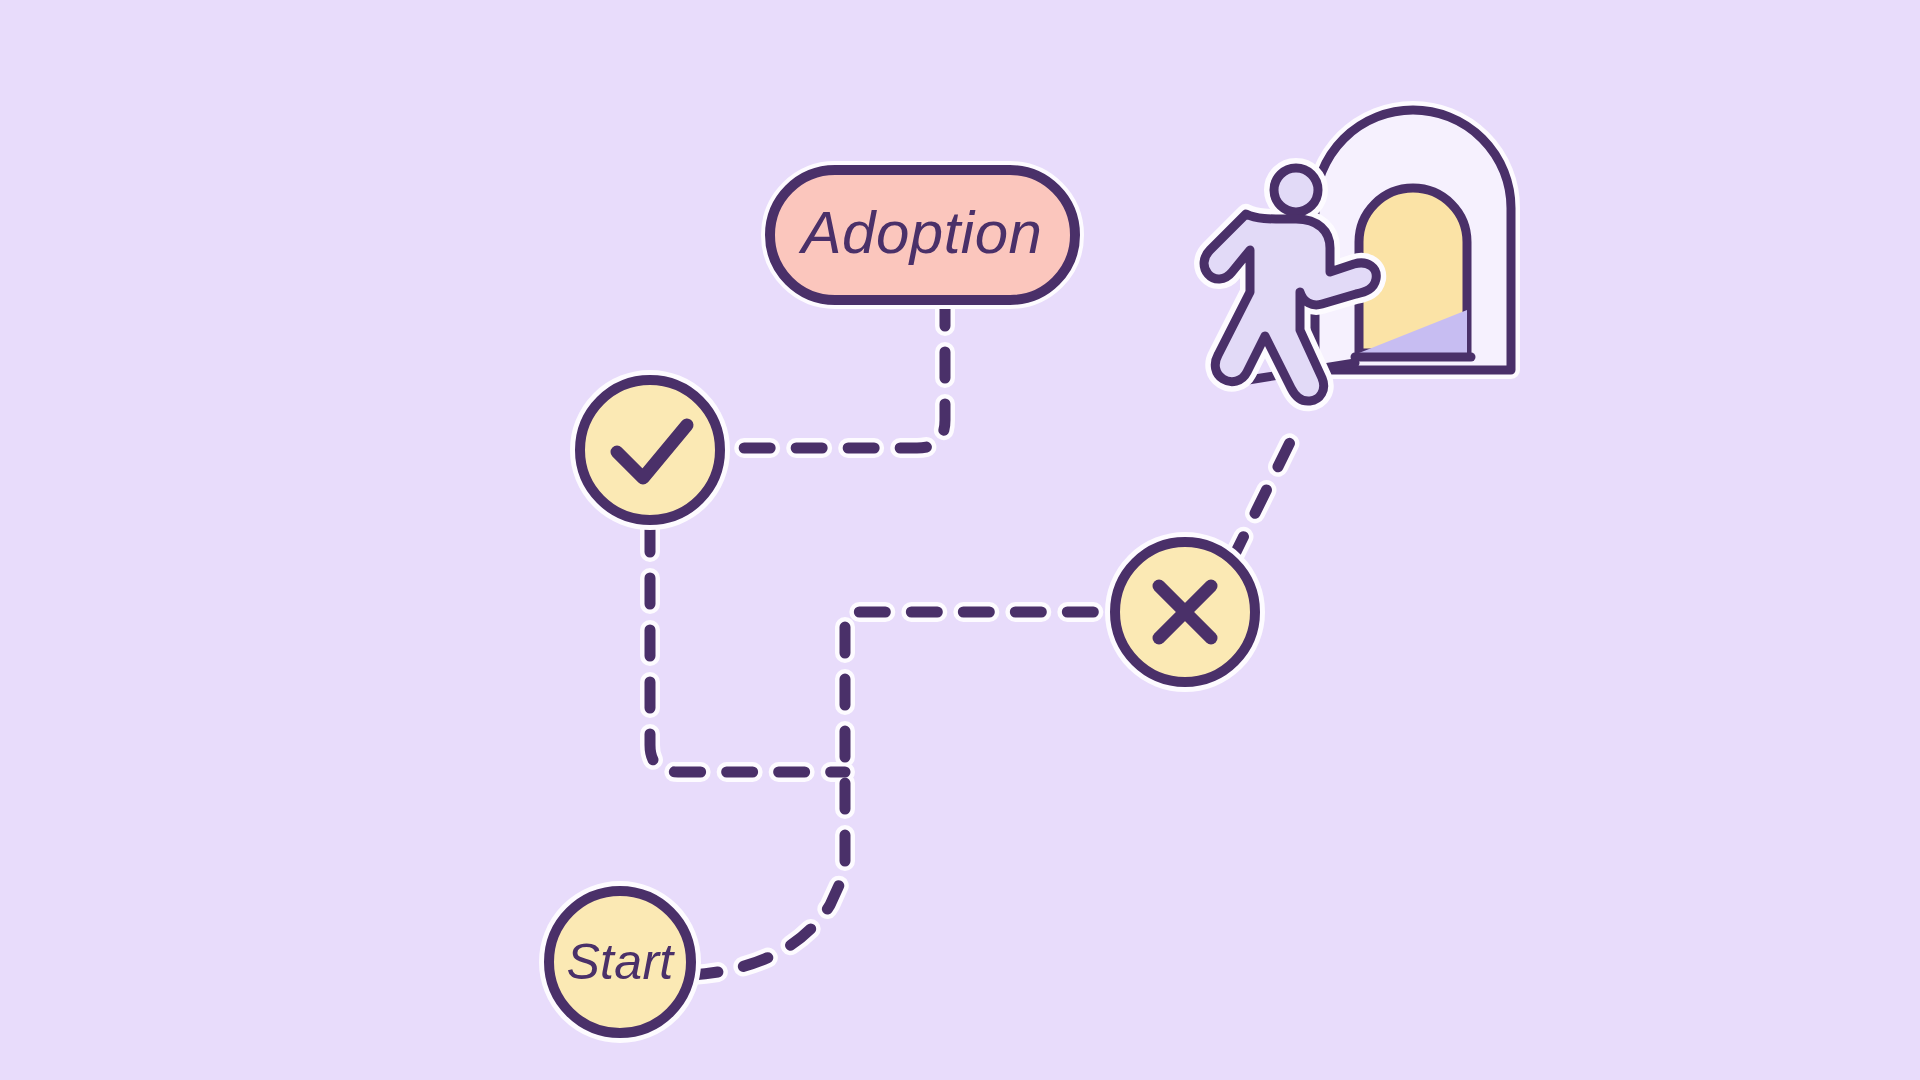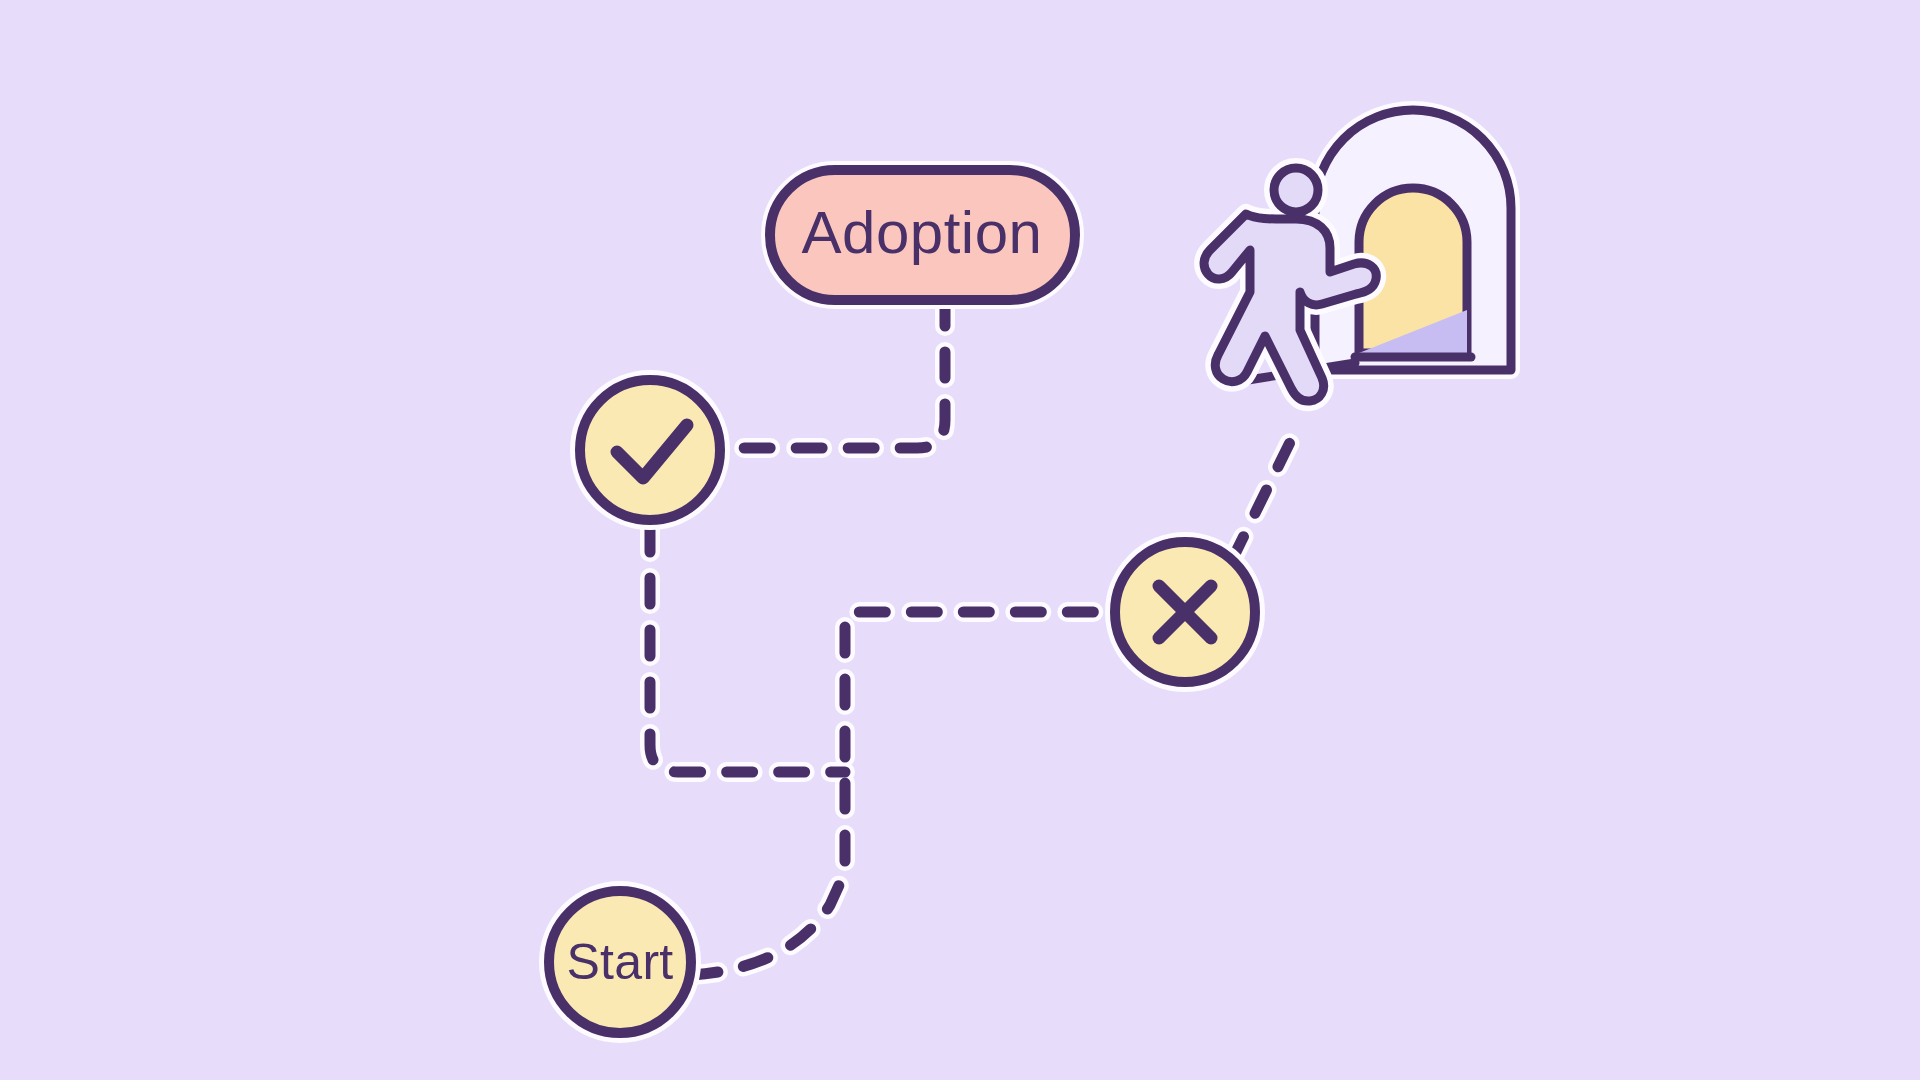--- a/index.html
+++ b/index.html
@@ -26,21 +26,21 @@
     fill: #4A3069;
     dominant-baseline: middle;
     text-anchor: middle;
   }
   .label-adoption { font-size: 60px; letter-spacing: 0.5px; }
   .label-start { font-size: 50px; letter-spacing: 0.3px; }
 </style>
 </head>
 <body>
 
-<div id="stage" style="background: #a3a3a3;">
+<div id="stage" style="background: #a3a3a3; font-style: italic;">
   <svg viewBox="0 0 1920 1080" xmlns="http://www.w3.org/2000/svg">
 
     <rect id="bg" x="0" y="0" width="1920" height="1080" fill="#E8DCFB"></rect>
 
     <g id="connectors" fill="none" stroke-linecap="round" stroke-linejoin="round">
 
       <g stroke="#FDFBFF" stroke-width="20">
         <path d="M 945 300 L 945 420 Q 945 448 917 448 L 732 448" stroke-dasharray="26 26"></path>
         <path d="M 650 526 L 650 745 Q 650 772 678 772 L 845 772" stroke-dasharray="26 26"></path>
         <path d="M 692 975 Q 790 968 830 905 L 845 872 L 845 620 Q 845 612 853 612 L 1110 612" stroke-dasharray="26 26"></path>

